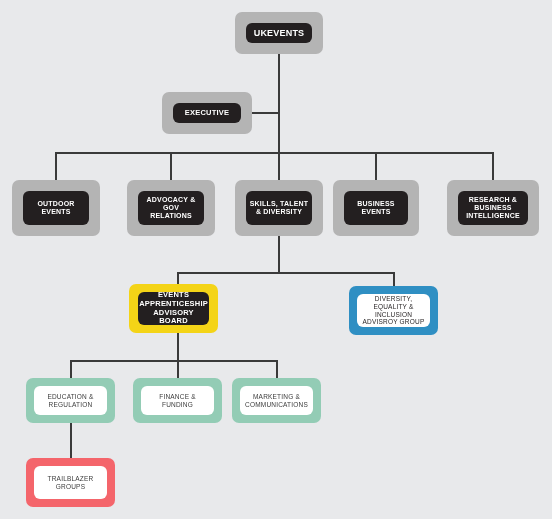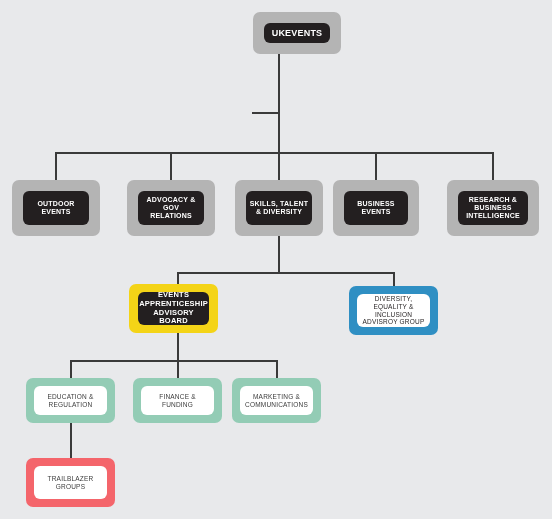--- a/index.html
+++ b/index.html
@@ -99,21 +99,21 @@
     background: #f4656b;
     padding: 8px 8px;
   }
   .node.pink .inner {
     background: #ffffff;
     color: #3b3b3b;
     font-weight: normal;
   }
 
   
-  #node-ukevents      { left: 253px; top: 12px;  width: 88px;  height: 42px;  }
+  #node-ukevents      { left: 235px; top: 12px;  width: 88px;  height: 42px;  }
   #node-ukevents .inner { font-size: 9px; }
 
   #node-executive     { left: 162px; top: 92px;  width: 90px;  height: 42px;  }
   #node-executive .inner { font-size: 7.5px; }
 
   #node-outdoor       { left: 12px;  top: 180px; width: 88px;  height: 56px; }
   #node-advocacy      { left: 127px; top: 180px; width: 88px;  height: 56px; }
   #node-skills        { left: 235px; top: 180px; width: 88px;  height: 56px; }
   #node-business      { left: 333px; top: 180px; width: 86px;  height: 56px; }
   #node-research      { left: 447px; top: 180px; width: 92px;  height: 56px; }
@@ -160,20 +160,23 @@
   <div class="line v" style="left:70px;  top:360px; height:19px;"></div>
   <div class="line v" style="left:177px; top:360px; height:19px;"></div>
   <div class="line v" style="left:276px; top:360px; height:19px;"></div>
 
   <div class="line v" style="left:70px; top:423px; height:36px;"></div>
 
   <div class="node dark" id="node-ukevents">
     <div class="inner">UKEVENTS</div>
   </div>
 
+  <div class="node dark" id="node-executive">
+    <div class="inner">EXECUTIVE</div>
+  </div>
 
   <div class="node dark row2" id="node-outdoor">
     <div class="inner">OUTDOOR EVENTS</div>
   </div>
 
   <div class="node dark row2" id="node-advocacy">
     <div class="inner">ADVOCACY &amp; GOV RELATIONS</div>
   </div>
 
   <div class="node dark row2" id="node-skills">

